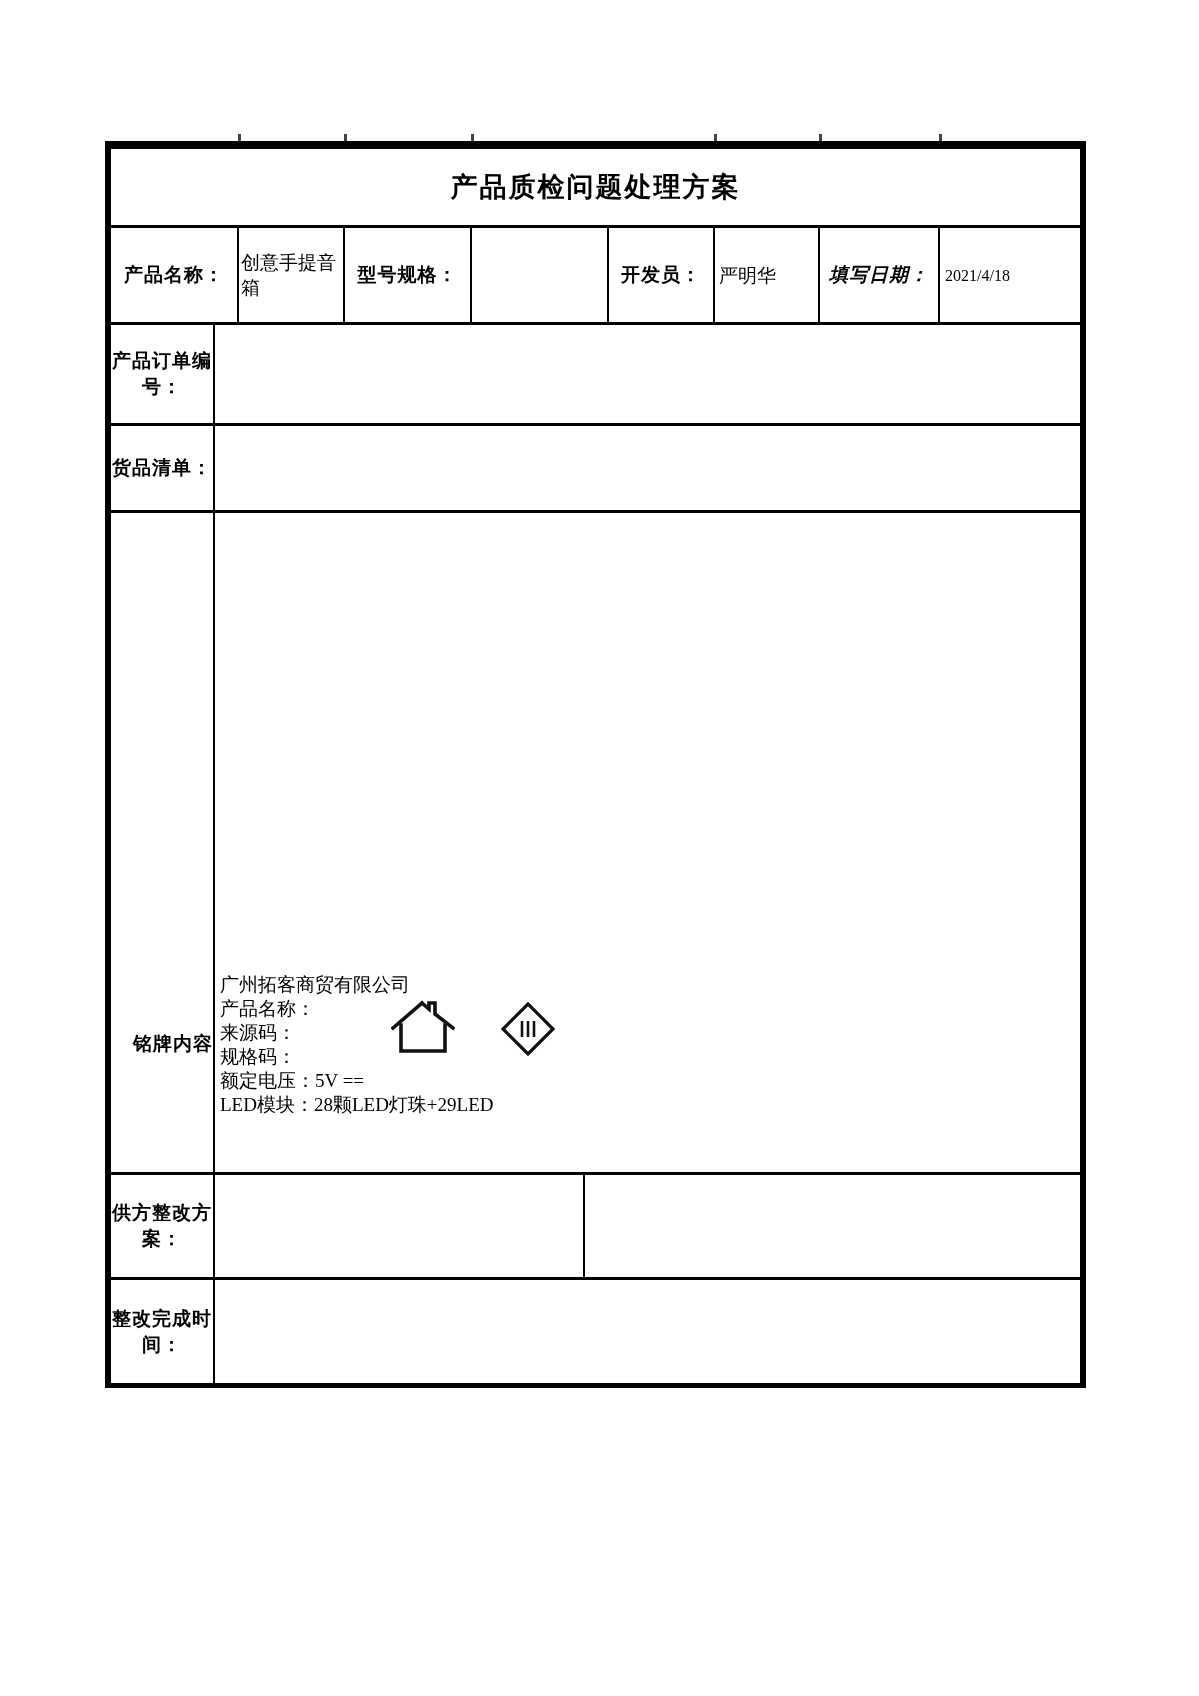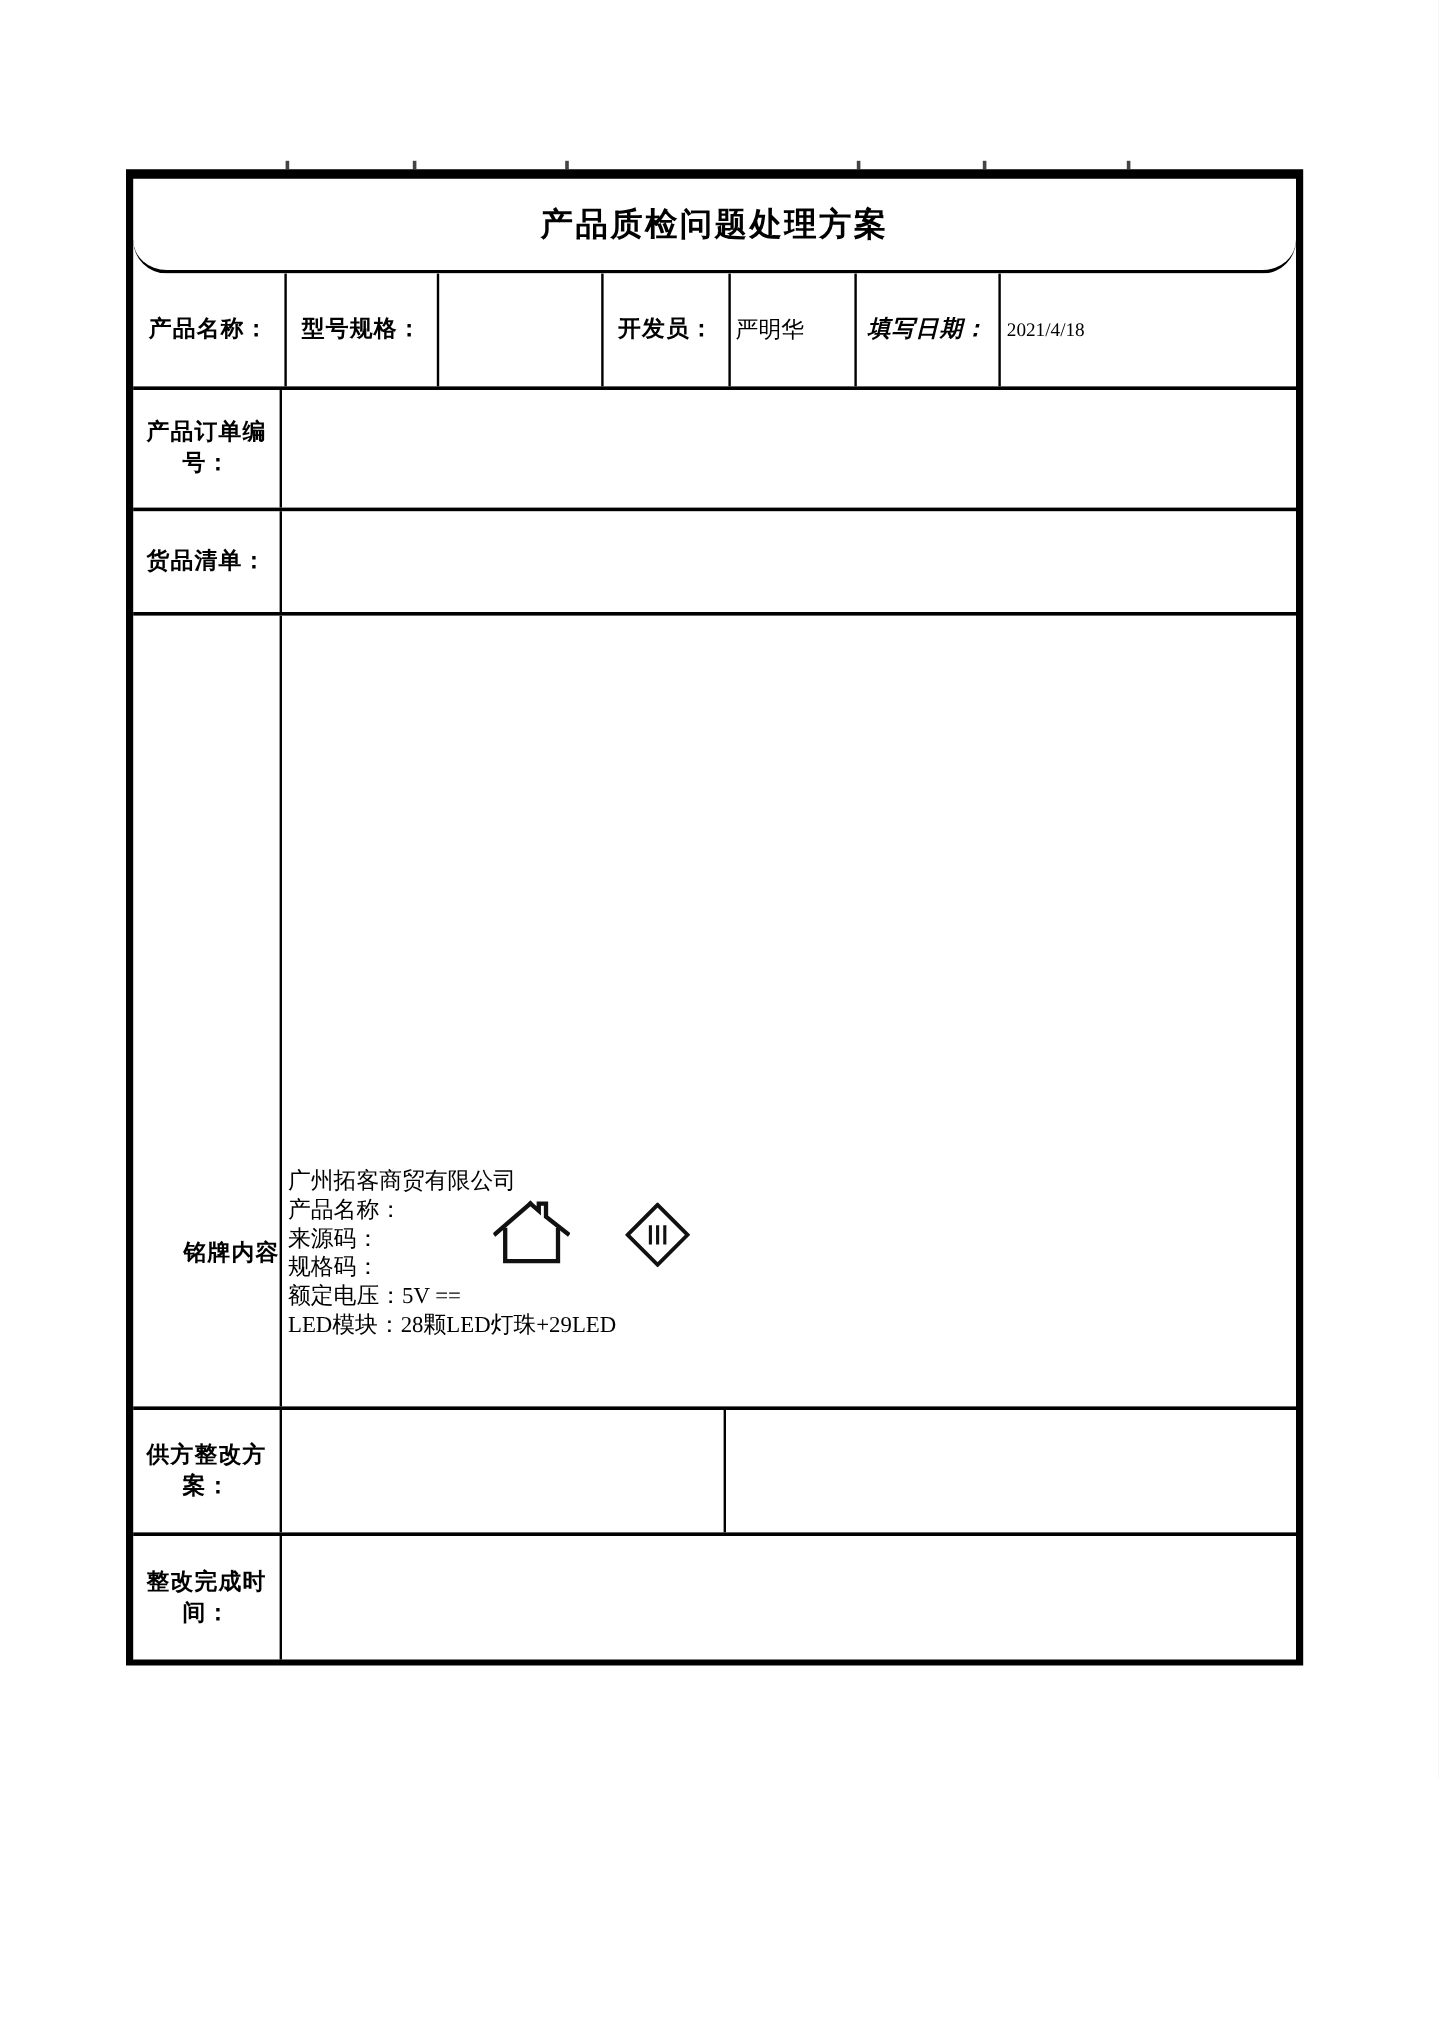--- a/index.html
+++ b/index.html
@@ -14,40 +14,40 @@
 
   .tbl {
     position:absolute; left:105px; top:141px; width:981px; height:1247px;
     border:solid #000; border-width:8px 6px 5px 6px; background:#fff;
   }
   .row { display:flex; border-bottom:3px solid #000; }
   .row.last { border-bottom:none; }
   .cell { border-right:2px solid #000; position:relative; }
   .cell.lastc { border-right:none; }
 
-  .title-row { height:79px; display:flex; align-items:center; justify-content:center;border-radius:28px; }
+  .title-row { height:79px; display:flex; align-items:center; justify-content:center; }
   .doc-title { font-size:27px; font-weight:bold; letter-spacing:2px; }
 
   .r1 { height:97px; }
   .r2 { height:101px; }
   .r3 { height:87px; }
   .r4 { height:662px; }
   .r5 { height:105px; }
   .r6 { height:103px; }
 
   .lbl {
     font-size:19px; font-weight:bold; letter-spacing:1px;
     display:flex; align-items:center; justify-content:center; text-align:center;
     white-space:pre-line; line-height:26px;
   }
   .val {
     font-family:"Liberation Serif","DejaVu Serif",serif; font-size:19px;
     display:flex; align-items:center; line-height:25px;
   }
-  .w-label { width:124px; }
+  .w-label { width:104px; }
 
   
   .c-pn-l { width:128px; } .c-pn-v { width:106px; padding:0 2px; }
   .c-ms-l { width:127px; } .c-ms-v { width:137px; }
   .c-dev-l { width:106px; } .c-dev-v { width:105px; padding-left:4px; }
   .c-date-l { width:120px;font-style:italic; } .c-date-v { width:140px; padding-left:5px; font-size:16px; }
 
   .c-content { width:841px; }
 
   
@@ -87,20 +87,21 @@
   </div>
 
   <div class="tbl">
 
     <div class="row title-row">
       <div class="doc-title">产品质检问题处理方案</div>
     </div>
 
     <div class="row r1">
       <div class="cell lbl c-pn-l">产品名称：</div>
+      <div class="cell val c-pn-v">创意手提音箱</div>
       <div class="cell lbl c-ms-l">型号规格：</div>
       <div class="cell val c-ms-v"></div>
       <div class="cell lbl c-dev-l">开发员：</div>
       <div class="cell val c-dev-v">严明华</div>
       <div class="cell lbl c-date-l">填写日期：</div>
       <div class="cell val c-date-v lastc">2021/4/18</div>
     </div>
 
     <div class="row r2">
       <div class="cell lbl w-label">产品订单编

